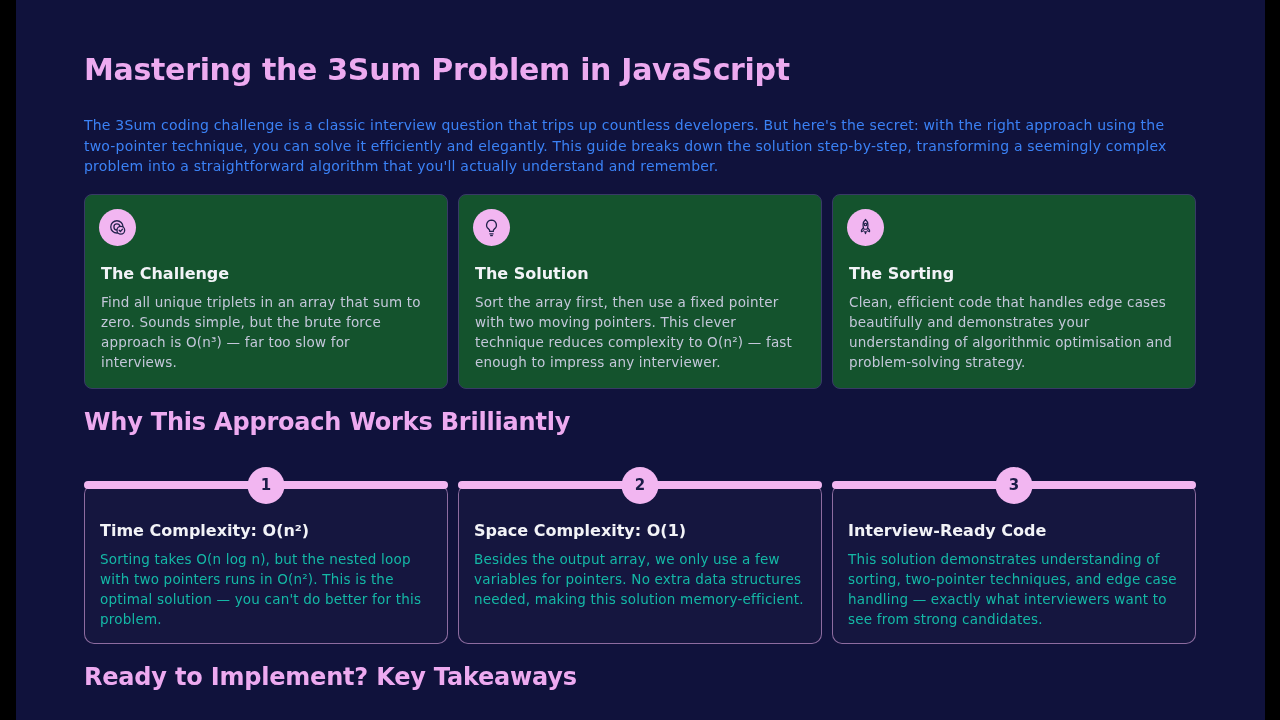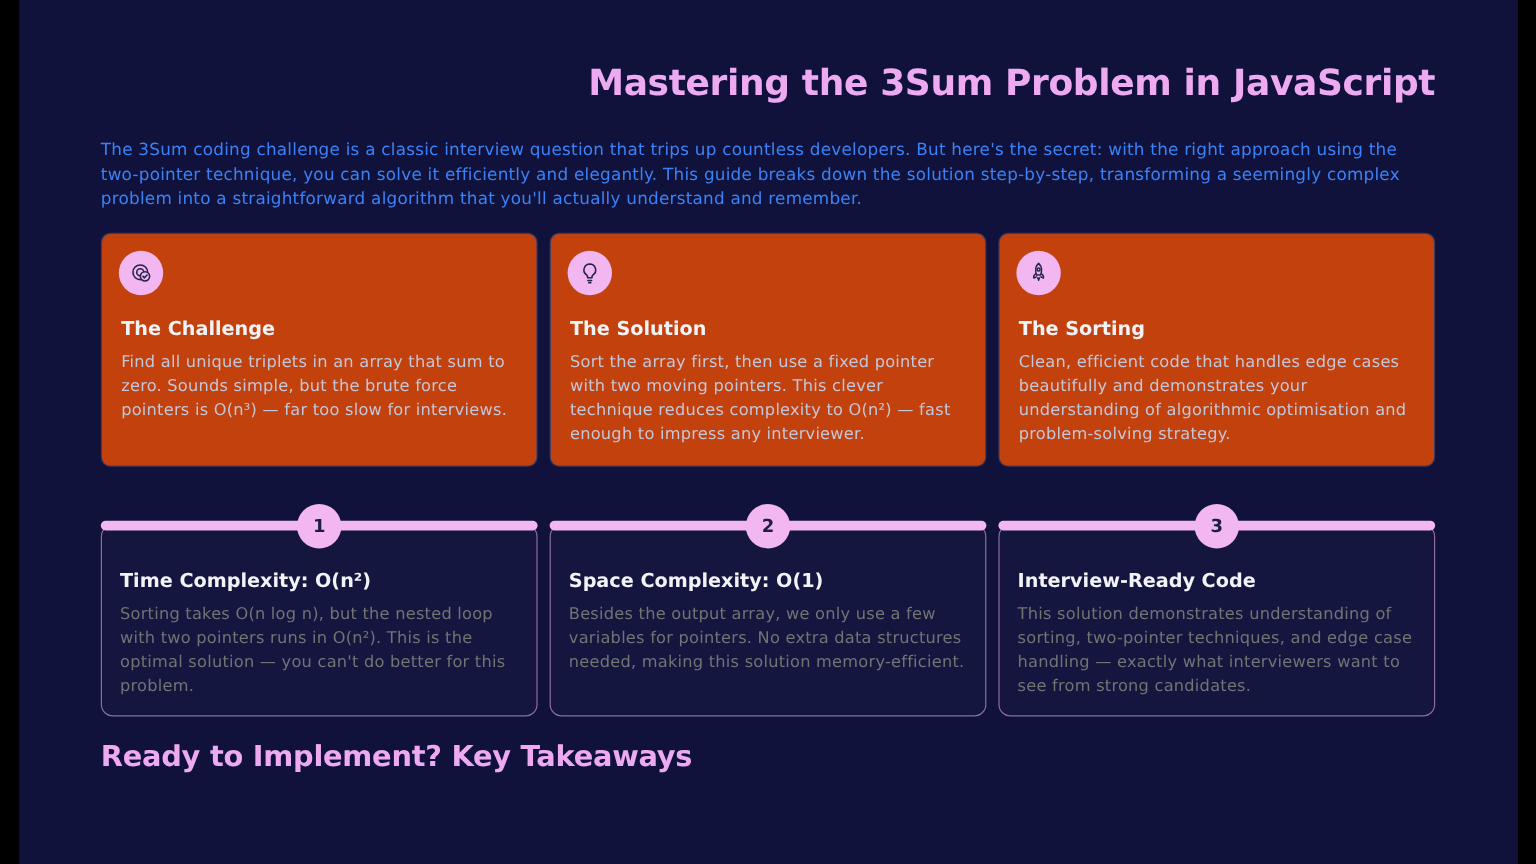--- a/index.html
+++ b/index.html
@@ -16,35 +16,34 @@
     position:absolute; top:0; bottom:0; left:16px; right:15px;
     background:#10123c;
     overflow:hidden;
   }
   .content { width:1112px; margin-left:68px; }
 
   h1.page-title {
     margin-top:52px;
     font-size:30px; font-weight:700; letter-spacing:-0.3px;
     color:#edaaf0;
-    text-align:right;
   }
   .intro {
     margin-top:28px;
     font-size:14px; line-height:20.5px;
     color:#3b82f6;
     letter-spacing:0.2px;
   }
 
   .cards-row {
     margin-top:17px;
     display:grid; grid-template-columns:repeat(3,1fr); gap:10px;
   }
   .info-card {
-    background:#c2410c;
+    background:#14532d;
     border:1px solid #383a66;
     border-radius:8px;
     min-height:184px;
     padding:14px 17px 16px 14px;
   }
   .icon-circle {
     width:37px; height:37px; border-radius:50%;
     background:#f2b6f1;
     display:flex; align-items:center; justify-content:center;
   }
@@ -88,21 +87,21 @@
     font-size:15px; font-weight:700;
     display:flex; align-items:center; justify-content:center;
     z-index:2;
   }
   .step-card h3 {
     font-size:16px; font-weight:700; color:#f2f3f7;
   }
   .step-card p {
     margin-top:9px;
     font-size:13.5px; line-height:20px;
-    color:#737373; letter-spacing:0.2px;
+    color:#14b8a6; letter-spacing:0.2px;
   }
 
   h2.bottom-heading { }
 </style>
 </head>
 <body>
 
 <div class="pillar pillar-left"></div>
 <div class="pillar pillar-right"></div>
 
@@ -118,21 +117,21 @@
       <div class="info-card">
         <div class="icon-circle">
           <svg width="21" height="21" viewBox="0 0 24 24" fill="none" stroke="#23234d" stroke-width="1.5" stroke-linecap="round" stroke-linejoin="round">
             <circle cx="11.3" cy="11.3" r="7"></circle>
             <circle cx="11.3" cy="11.3" r="3.4"></circle>
             <circle cx="15.8" cy="15.2" r="4.4" fill="#f2b6f1" stroke="#23234d"></circle>
             <path d="M13.9 15.2l1.4 1.4 2.5-2.7"></path>
           </svg>
         </div>
         <h3>The Challenge</h3>
-        <p>Find all unique triplets in an array that sum to zero. Sounds simple, but the brute force pointers is O(n³) — far too slow for interviews.</p>
+        <p>Find all unique triplets in an array that sum to zero. Sounds simple, but the brute force approach is O(n³) — far too slow for interviews.</p>
       </div>
 
       <div class="info-card">
         <div class="icon-circle">
           <svg width="21" height="21" viewBox="0 0 24 24" fill="none" stroke="#23234d" stroke-width="1.5" stroke-linecap="round" stroke-linejoin="round">
             <path d="M12 3.5a5.6 5.6 0 0 0-3.3 10.1c.7.55 1.2 1.3 1.2 2.2v.7h4.2v-.7c0-.9.5-1.65 1.2-2.2A5.6 5.6 0 0 0 12 3.5z"></path>
             <path d="M10.2 19.2h3.6"></path>
             <path d="M11 21.2h2"></path>
           </svg>
         </div>
@@ -149,20 +148,21 @@
             <path d="M14.8 12.6l1.8 2.3v1.9l-2.5-1.1"></path>
             <path d="M11.2 16.6l.8 2.4.8-2.4"></path>
           </svg>
         </div>
         <h3>The Sorting</h3>
         <p>Clean, efficient code that handles edge cases beautifully and demonstrates your understanding of algorithmic optimisation and problem-solving strategy.</p>
       </div>
 
     </div>
 
+    <h2 class="section-heading">Why This Approach Works Brilliantly</h2>
 
     <div class="steps-row">
 
       <div class="step-card">
         <div class="step-bar"></div>
         <div class="step-num">1</div>
         <h3>Time Complexity: O(n²)</h3>
         <p>Sorting takes O(n log n), but the nested loop with two pointers runs in O(n²). This is the optimal solution — you can't do better for this problem.</p>
       </div>
 

